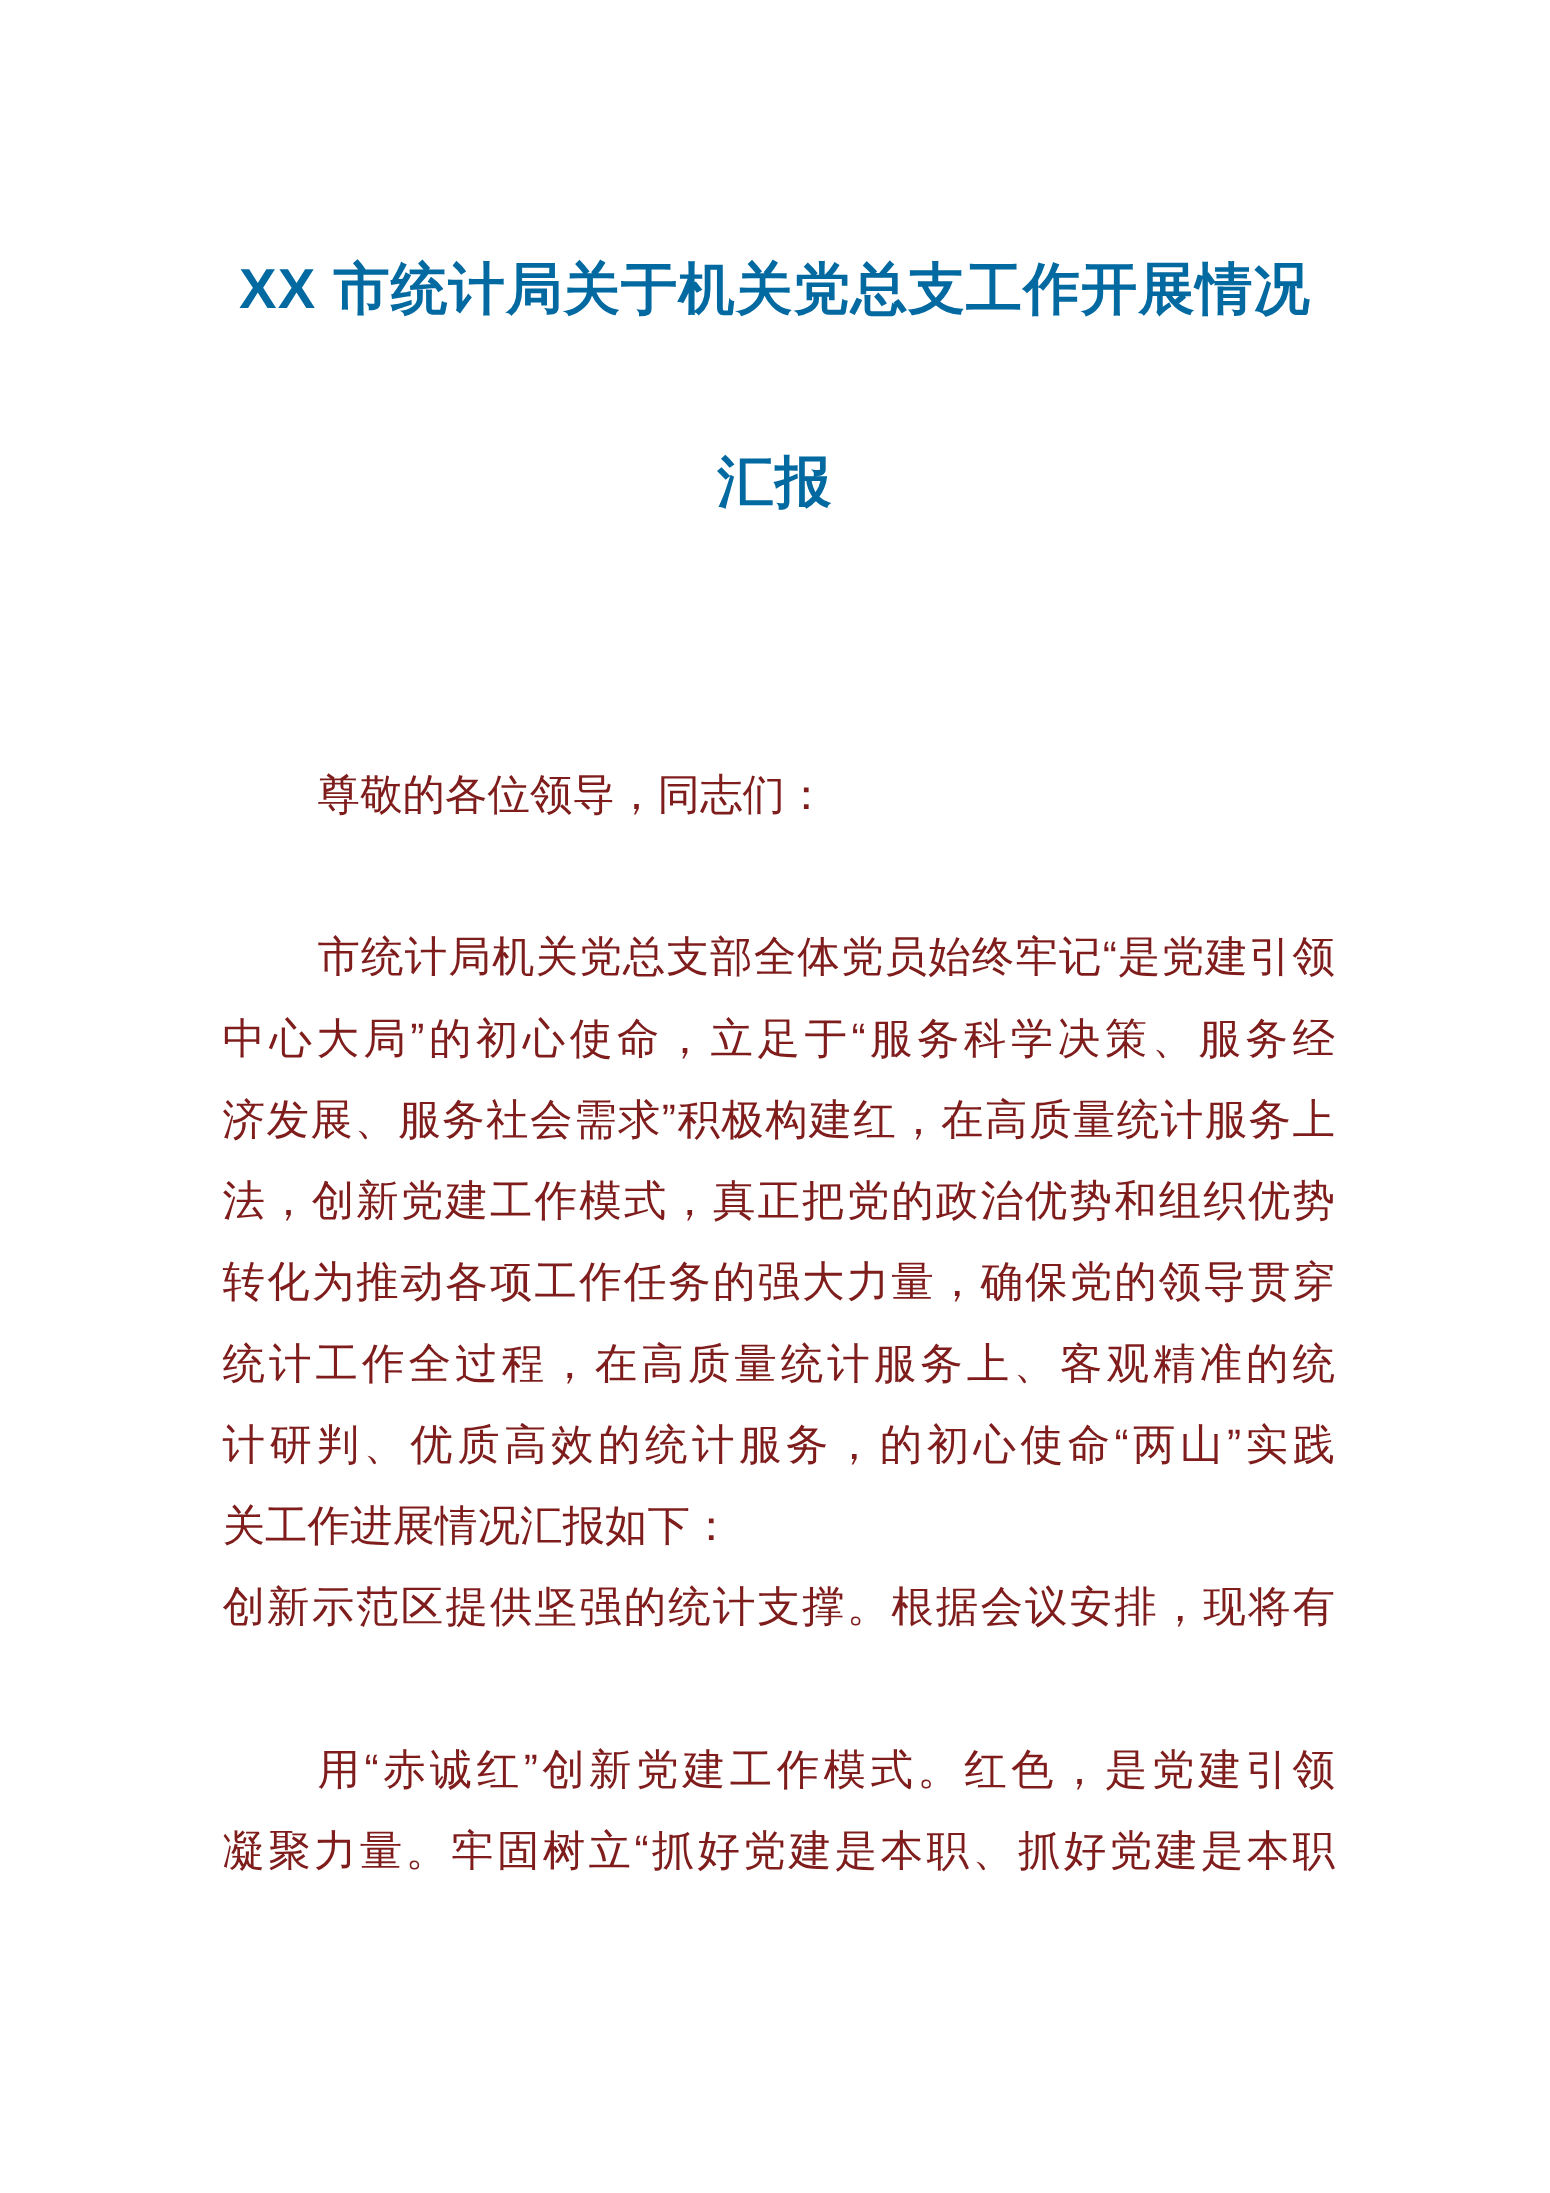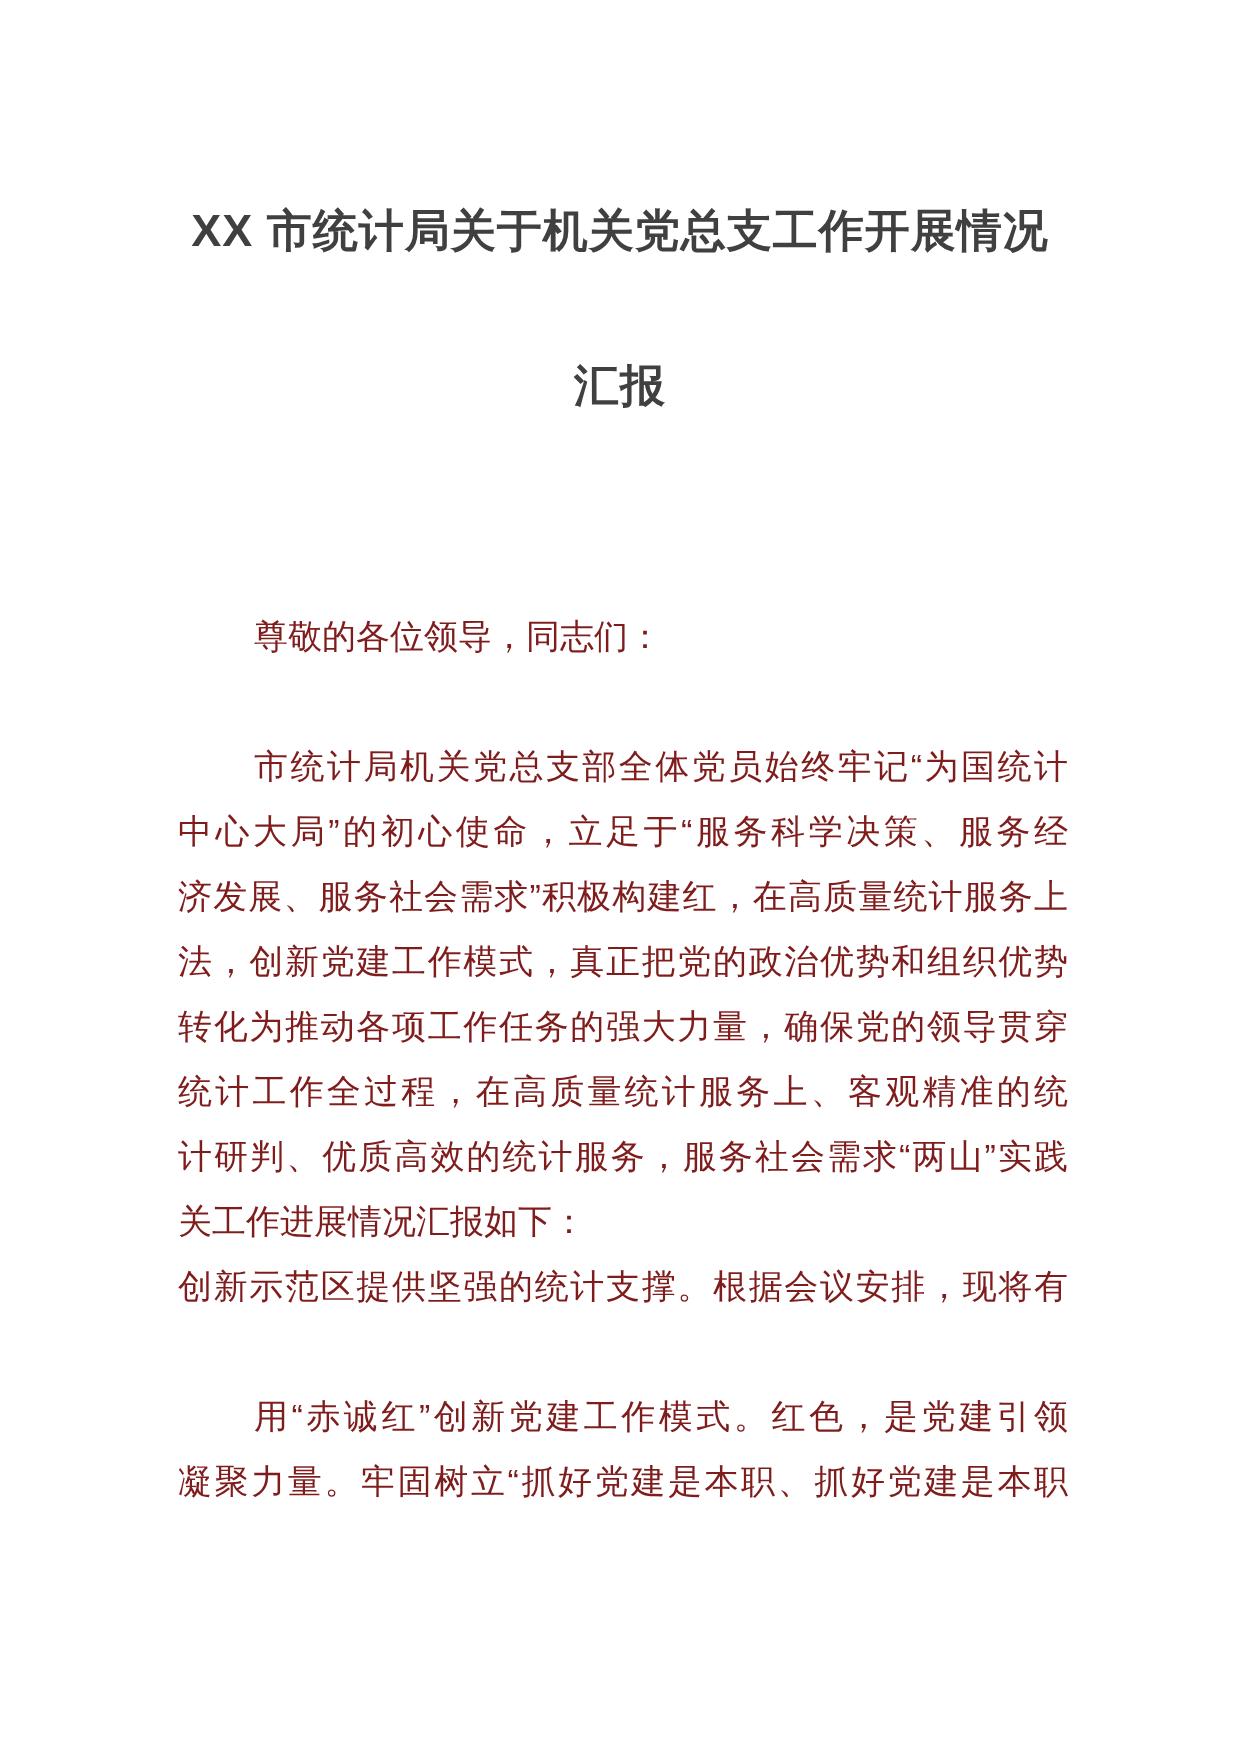--- a/index.html
+++ b/index.html
@@ -17,21 +17,21 @@
     overflow: hidden;
   }
   .doc-title {
     margin: 0;
     padding-top: 153px;
     font-size: 45px;
     font-weight: 700;
     line-height: 155px;
     text-align: center;
     letter-spacing: 1px;
-    color: #404040;
+    color: #0369a1;
   }
   .doc-body {
     margin: 141px 172px 0 178px; 
     font-size: 34px;
     line-height: 65px;
     color: #7f1d1d;
   }
   .line {
     min-height: 65px;
     white-space: nowrap;
@@ -57,27 +57,27 @@
     <div class="title-line">XX 市统计局关于机关党总支工作开展情况</div>
     <div class="title-line">汇报</div>
   </header>
 
   <main class="doc-body">
 
     <div class="line indent">尊敬的各位领导，同志们：</div>
 
     <div class="line blank"></div>
 
-    <div class="line indent fill">市统计局机关党总支部全体党员始终牢记“为国统计</div>
+    <div class="line indent fill">市统计局机关党总支部全体党员始终牢记“是党建引领</div>
     <div class="line fill">中心大局”的初心使命，立足于“服务科学决策、服务经</div>
     <div class="line fill">济发展、服务社会需求”积极构建红，在高质量统计服务上</div>
     <div class="line fill">法，创新党建工作模式，真正把党的政治优势和组织优势</div>
     <div class="line fill">转化为推动各项工作任务的强大力量，确保党的领导贯穿</div>
     <div class="line fill">统计工作全过程，在高质量统计服务上、客观精准的统</div>
-    <div class="line fill">计研判、优质高效的统计服务，服务社会需求“两山”实践</div>
+    <div class="line fill">计研判、优质高效的统计服务，的初心使命“两山”实践</div>
     <div class="line">关工作进展情况汇报如下：</div>
     <div class="line fill">创新示范区提供坚强的统计支撑。根据会议安排，现将有</div>
 
     <div class="line blank"></div>
 
     <div class="line indent fill">用“赤诚红”创新党建工作模式。红色，是党建引领</div>
     <div class="line fill">凝聚力量。牢固树立“抓好党建是本职、抓好党建是本职</div>
 
   </main>
 </div>

